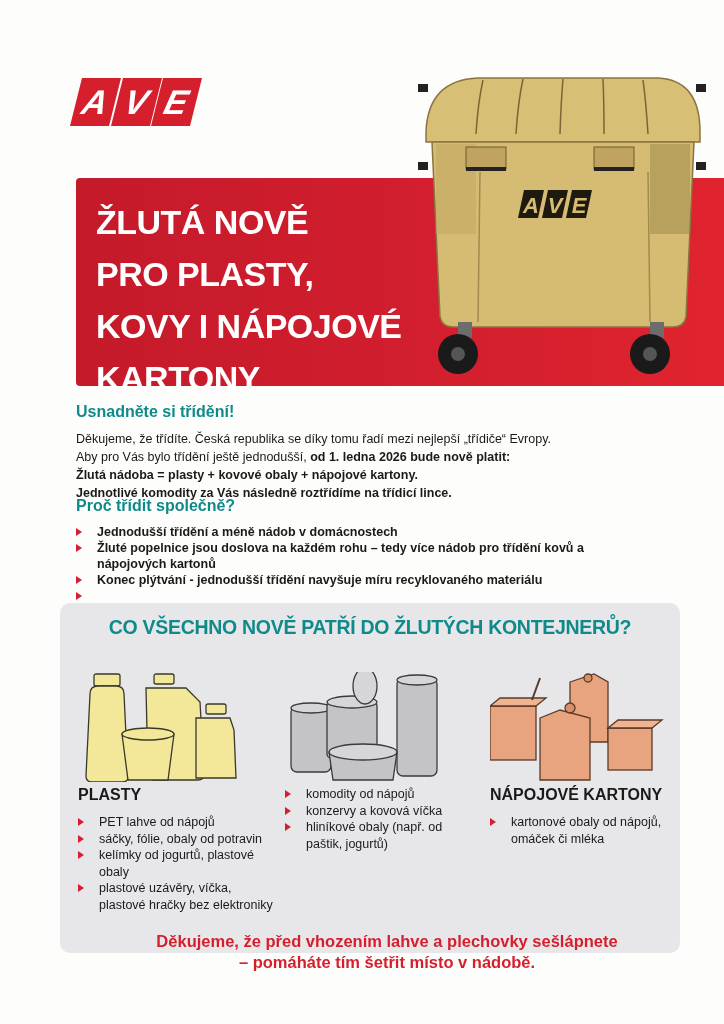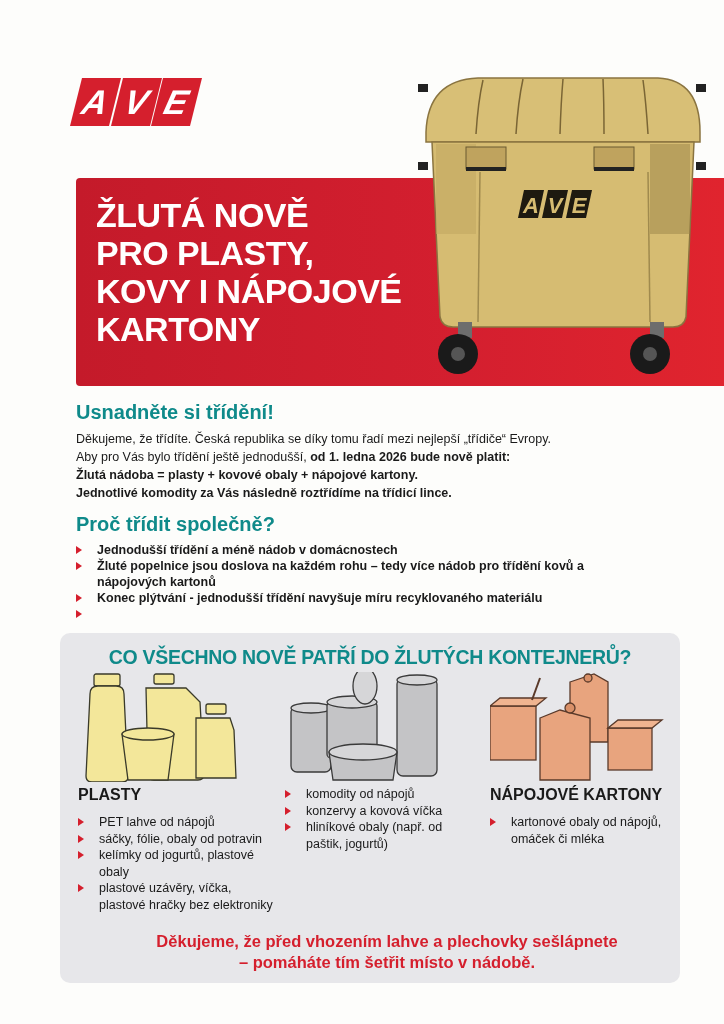--- a/index.html
+++ b/index.html
@@ -4,39 +4,39 @@
 <style>
   * { box-sizing: border-box; margin: 0; padding: 0; }
   html, body { width: 724px; height: 1024px; background: #fdfdfb; overflow: hidden; }
   body { position: relative; font-family: "Liberation Sans", "DejaVu Sans", sans-serif; color: #1a1a1a; }
 
   .logo { position: absolute; left: 76px; top: 78px; width: 120px; height: 48px; display: flex; gap: 2px; }
   .logo .tile { flex: 1; background: #d51f2d; transform: skewX(-14deg); display: flex; align-items: center; justify-content: center; }
   .logo .tile span { transform: skewX(0deg); color: #fff; font-weight: bold; font-style: italic; font-size: 34px; line-height: 1; }
 
   .hero-band { position: absolute; left: 76px; top: 178px; width: 648px; height: 208px; background: linear-gradient(90deg, #c41a2a 0%, #d41f2f 60%, #e0242e 100%); border-radius: 4px 0 0 4px; }
-  .hero-title { position: absolute; left: 96px; top: 196px; color: #fff; font-weight: bold; font-size: 34px; line-height: 38px; letter-spacing: -0.5px; white-space: pre-line; }
+  .hero-title { position: absolute; left: 96px; top: 196px; color: #fff; font-weight: bold; font-size: 34px; line-height: 52px; letter-spacing: -0.5px; white-space: pre-line; }
 
   .bin { position: absolute; left: 418px; top: 72px; width: 290px; height: 305px; }
 
   .section { position: absolute; left: 76px; width: 580px; }
-  .h2 { color: #0f8a8a; font-weight: bold; font-size: 20px; line-height: 24px; }
+  .h2 { color: #0f8a8a; font-weight: bold; font-size: 16px; line-height: 24px; }
   .intro { top: 400px; }
   .intro p { font-size: 12.5px; line-height: 18px; }
   .intro p b { font-weight: bold; }
   .intro .h2 { margin-bottom: 6px; }
 
-  .why { top: 512px; }
+  .why { top: 494px; }
   .why .h2 { margin-bottom: 6px; }
   ul.bullets { list-style: none; }
   ul.bullets li { position: relative; padding-left: 21px; font-size: 12.5px; line-height: 16px; }
   .why ul.bullets li { font-weight: bold; }
   ul.bullets li .arr { position: absolute; left: 0; top: 4px; width: 0; height: 0; border-top: 4px solid transparent; border-bottom: 4px solid transparent; border-left: 6px solid #d51f2d; }
 
-  .panel { position: absolute; left: 60px; top: 633px; width: 620px; height: 350px; background: #e7e7ea; border-radius: 10px; padding-left: 14px; }
+  .panel { position: absolute; left: 60px; top: 603px; width: 620px; height: 350px; background: #e7e7ea; border-radius: 10px; padding-left: 14px; }
   .panel-title { position: absolute; left: 0; width: 620px; top: 13px; text-align: center; color: #0f8a8a; font-weight: bold; font-size: 19.5px; letter-spacing: -0.3px; }
 
   .col { position: absolute; top: 672px; }
   .col .illus { position: relative; height: 110px; }
   .col .label { font-weight: bold; font-size: 16px; margin-top: 0; margin-bottom: 10px; }
   .col ul.bullets li { font-size: 12.5px; line-height: 16.5px; font-weight: normal; }
 
   .col-plasty { left: 78px; width: 195px; }
   .col-kovy { left: 285px; width: 180px; }
   .col-kartony { left: 490px; width: 180px; }

